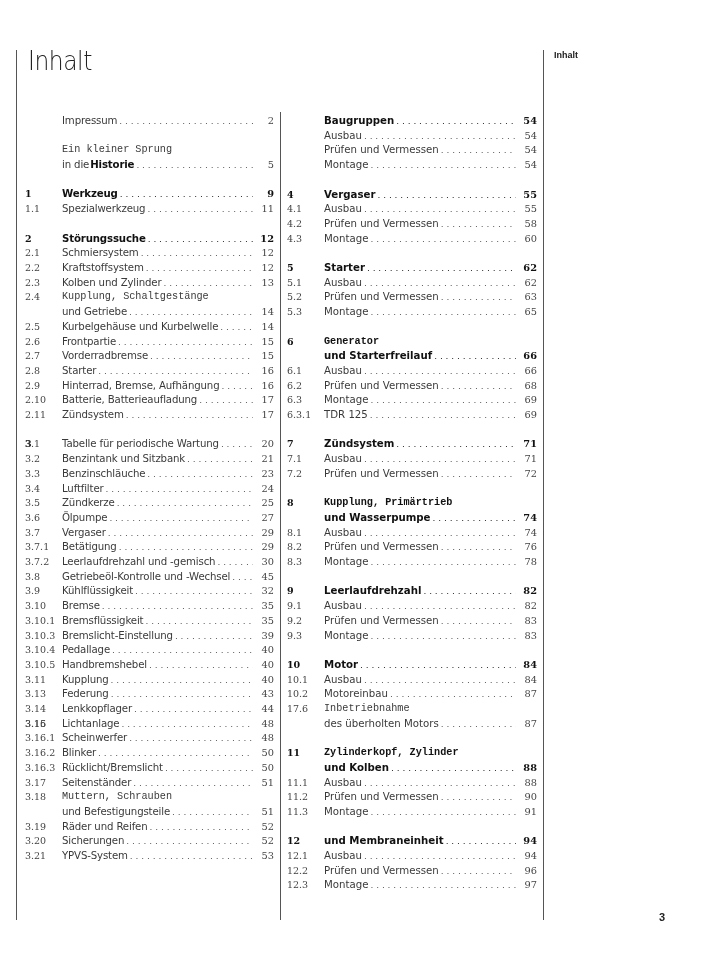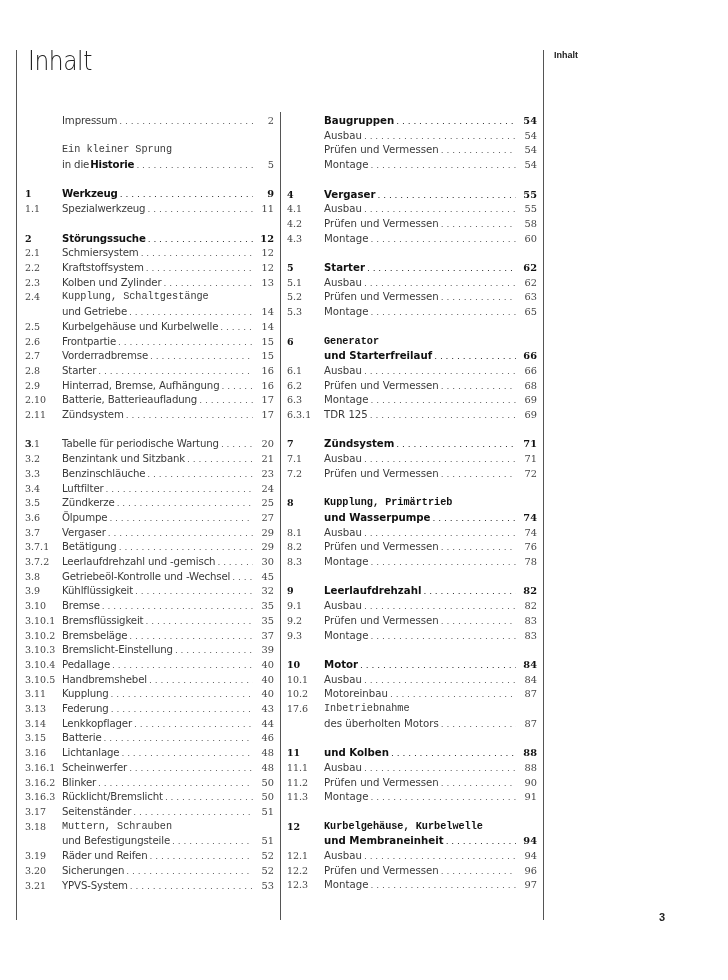--- a/index.html
+++ b/index.html
@@ -280,28 +280,20 @@
     </div>
     <div class="entry">
       <span class="num">3.10.1</span>
       <div class="body">
         <span class="text">Bremsflüssigkeit</span>
         <span class="dots"></span>
         <span class="pg">35</span>
       </div>
     </div>
     <div class="entry">
-      <span class="num">3.10.2</span>
-      <div class="body">
-        <span class="text">Bremsbeläge</span>
-        <span class="dots"></span>
-        <span class="pg">37</span>
-      </div>
-    </div>
-    <div class="entry">
       <span class="num">3.10.3</span>
       <div class="body">
         <span class="text">Bremslicht-Einstellung</span>
         <span class="dots"></span>
         <span class="pg">39</span>
       </div>
     </div>
     <div class="entry">
       <span class="num">3.10.4</span>
       <div class="body">
@@ -337,25 +329,20 @@
     <div class="entry">
       <span class="num">3.14</span>
       <div class="body">
         <span class="text">Lenkkopflager</span>
         <span class="dots"></span>
         <span class="pg">44</span>
       </div>
     </div>
     <div class="entry">
       <span class="num">3.15</span>
-      <div class="body">
-        <span class="text">Batterie</span>
-        <span class="dots"></span>
-        <span class="pg">46</span>
-      </div>
     </div>
     <div class="entry">
       <span class="num">3.16</span>
       <div class="body">
         <span class="text">Lichtanlage</span>
         <span class="dots"></span>
         <span class="pg">48</span>
       </div>
     </div>
     <div class="entry">
@@ -679,20 +666,21 @@
       <span class="num">17.6</span>
       <span class="line1">Inbetriebnahme</span>
       <div class="body">
         <span class="text">des überholten Motors</span>
         <span class="dots"></span>
         <span class="pg">87</span>
       </div>
     </div>
     <div class="entry bold gap">
       <span class="num">11</span>
+      <span class="line1">Zylinderkopf, Zylinder</span>
       <div class="body">
         <span class="text">und Kolben</span>
         <span class="dots"></span>
         <span class="pg">88</span>
       </div>
     </div>
     <div class="entry">
       <span class="num">11.1</span>
       <div class="body">
         <span class="text">Ausbau</span>
@@ -711,21 +699,20 @@
     <div class="entry">
       <span class="num">11.3</span>
       <div class="body">
         <span class="text">Montage</span>
         <span class="dots"></span>
         <span class="pg">91</span>
       </div>
     </div>
     <div class="entry bold gap">
       <span class="num">12</span>
-      <span class="line1">Kurbelgehäuse, Kurbelwelle</span>
       <div class="body">
         <span class="text">und Membraneinheit</span>
         <span class="dots"></span>
         <span class="pg">94</span>
       </div>
     </div>
     <div class="entry">
       <span class="num">12.1</span>
       <div class="body">
         <span class="text">Ausbau</span>

